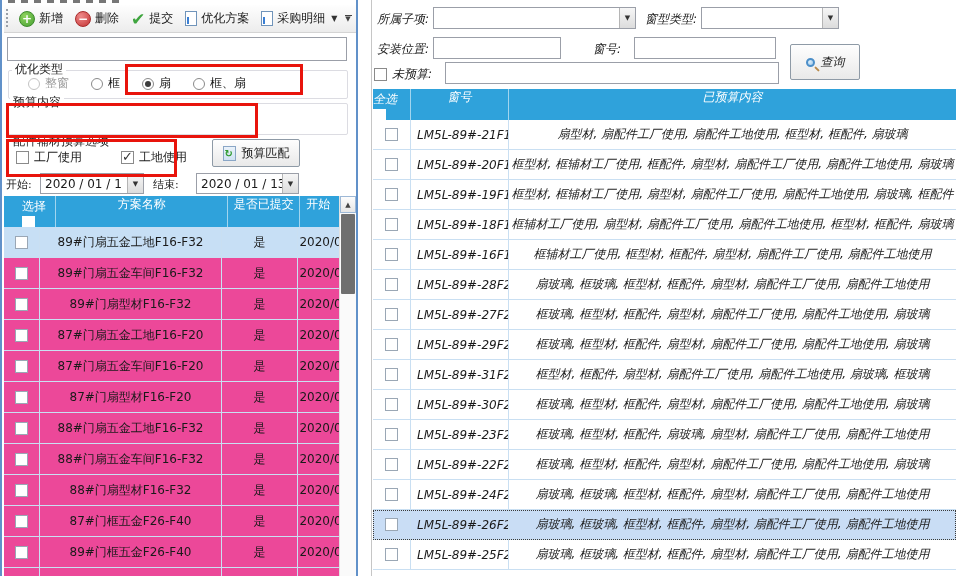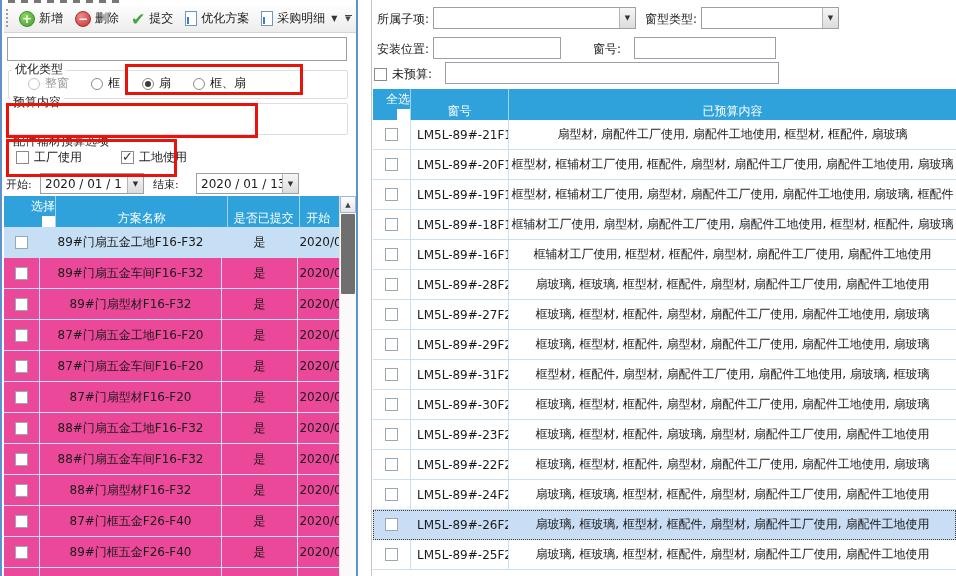--- a/index.html
+++ b/index.html
@@ -71,21 +71,21 @@
 
   
   .dlabel{position:absolute;font-size:11px;}
   .combo{position:absolute;border:1px solid #9B9FA8;background:#fff;box-sizing:border-box;display:flex;align-items:center;}
   .combo .val{flex:1;padding:0 4px;white-space:nowrap;overflow:hidden;}
   .combo .drop{width:15px;align-self:stretch;background:linear-gradient(#f6f6f6,#dcdcdc);
     border-left:1px solid #b5b5b5;display:flex;align-items:center;justify-content:center;font-size:7px;color:#333;}
 
   
   .thead{background:#2FA2DB;color:#fff;display:flex;box-sizing:border-box;}
-  .th{display:flex;align-items:flex-end;justify-content:center;box-sizing:border-box;
+  .th{display:flex;align-items:flex-start;justify-content:center;box-sizing:border-box;
     border-right:1px solid rgba(255,255,255,.55);}
   .th.stack{flex-direction:column;justify-content:flex-start;padding-top:2px;gap:1px;}
   .hcb{width:13px;height:13px;background:#fff;border:1px solid #fff;box-sizing:border-box;}
 
   
   .ltable{position:absolute;left:2px;top:196px;width:339px;bottom:0;overflow:hidden;background:#fff;}
   .ltable .thead{height:31px;padding-left:18px;}
   .lrow{display:flex;height:31px;box-sizing:border-box;border-bottom:1px solid #C9DFF2;background:#ec4899;}
   .lrow.selected{background:#C7DFF5;}
   .lc{display:flex;align-items:center;justify-content:center;box-sizing:border-box;
@@ -95,21 +95,21 @@
 
   
   .vscroll{position:absolute;right:0;top:196px;width:16px;bottom:0;background:#FAFAFA;border-left:1px solid #E2E2E2;}
   .sb-up{position:absolute;left:0;top:0;width:16px;height:17px;background:linear-gradient(#fdfdfd,#e6e6e6);
     border:1px solid #9DB8D6;box-sizing:border-box;display:flex;align-items:center;justify-content:center;
     font-size:7px;color:#444;}
   .sb-thumb{position:absolute;left:1px;top:18px;width:14px;height:80px;background:#6F6F6F;border-radius:1px;}
 
   
   .right-panel{position:absolute;left:371px;top:0;width:585px;height:576px;background:#fff;
-    border-left:1px solid #C6C6C6;box-sizing:border-box;}
+    border-left:1px solid #C6C6C6;box-sizing:border-box;font-style:italic;}
   .flabel{position:absolute;white-space:nowrap;}
   .tinput{position:absolute;border:1px solid #9B9FA8;background:#fff;box-sizing:border-box;font:inherit;padding:2px 4px;}
 
   
   .rtable{position:absolute;left:1px;top:89px;right:0;bottom:0;overflow:hidden;background:#fff;}
   .rtable .thead{height:31px;}
   .rrow{display:flex;height:30px;box-sizing:border-box;border-bottom:1px solid #C9DFF2;background:#fff;}
   .rrow.selected{background:#C9DDF5;outline:1px dotted #3a3a3a;outline-offset:-1px;}
   .rc{display:flex;align-items:center;box-sizing:border-box;border-right:1px solid #C9DFF2;
     white-space:nowrap;overflow:hidden;}
@@ -183,20 +183,24 @@
     <label class="check-item">
       <span class="cbx"></span>
       <span>工厂使用</span>
     </label>
     <label class="check-item">
       <span class="cbx on"></span>
       <span>工地使用</span>
     </label>
   </div>
 
+  <div class="raised abs" style="left:210px;top:139px;width:88px;height:28px;">
+    <span class="page-ico"></span>
+    <span>预算匹配</span>
+  </div>
 
   <span class="dlabel" style="left:4px;top:177px;position:absolute;">开始:</span>
   <div class="combo" style="left:38px;top:173px;width:104px;height:21px;">
     <span class="val">2020 / 01 / 1</span>
     <span class="drop">▼</span>
   </div>
   <span class="dlabel" style="left:151px;top:177px;position:absolute;">结束:</span>
   <div class="combo" style="left:194px;top:173px;width:103px;height:21px;">
     <span class="val">2020 / 01 / 13</span>
     <span class="drop">▼</span>
@@ -347,20 +351,24 @@
   <span class="flabel" style="left:273px;top:11px;">窗型类型:</span>
   <div class="combo" style="left:329px;top:7px;width:138px;height:22px;">
     <span class="val"></span>
     <span class="drop">▼</span>
   </div>
 
   <span class="flabel" style="left:5px;top:41px;">安装位置:</span>
   <input class="tinput" style="left: 61px; top: 37px; width: 128px; height: 22px;">
   <span class="flabel" style="left:221px;top:41px;">窗号:</span>
   <input class="tinput" style="left: 262px; top: 37px; width: 142px; height: 22px;">
+  <div class="raised abs" style="left:418px;top:44px;width:70px;height:36px;">
+    <span class="mag"></span>
+    <span>查询</span>
+  </div>
 
   <label class="check-item abs" style="left:2px;top:66px;">
     <span class="cbx"></span>
     <span>未预算:</span>
   </label>
   <input class="tinput" style="left: 73px; top: 62px; width: 334px; height: 22px;">
 
   <div class="rtable">
     <div class="thead">
       <div class="th stack" style="width:38px;">

